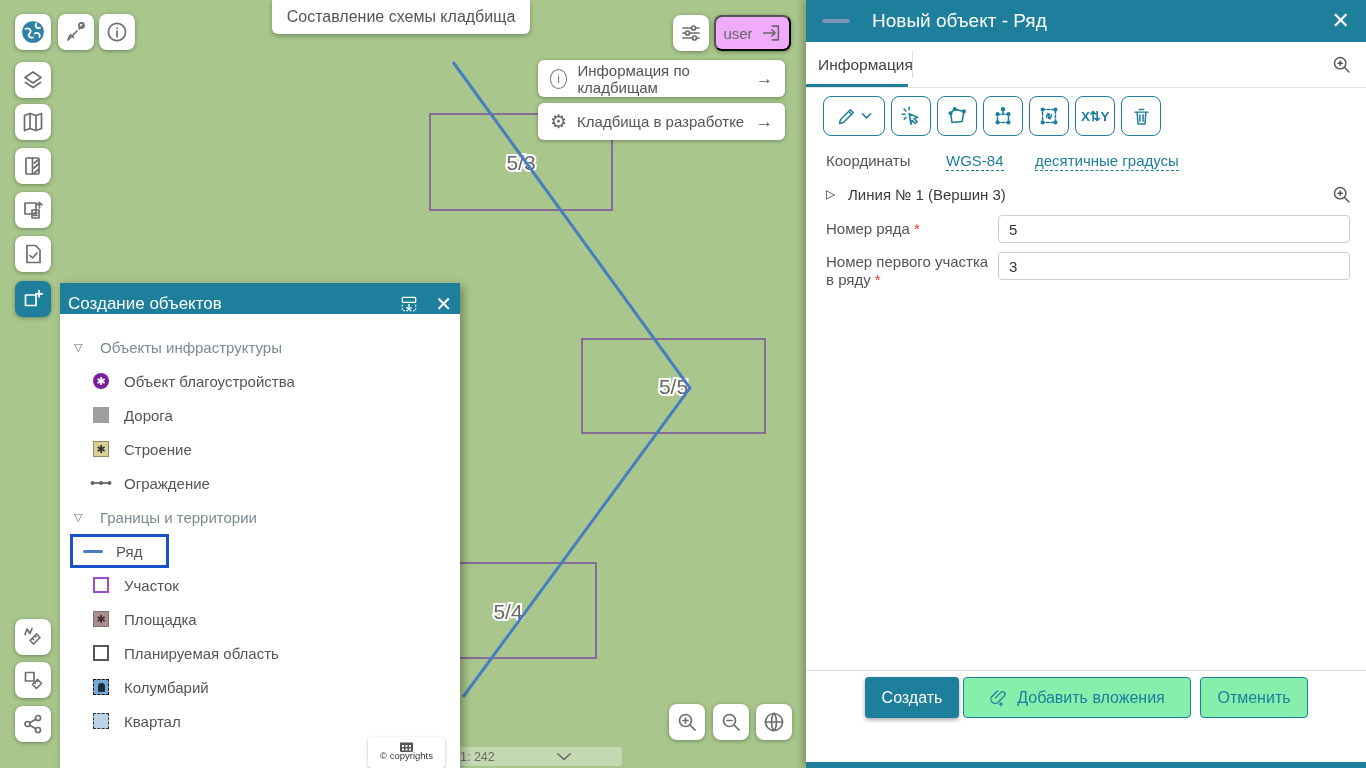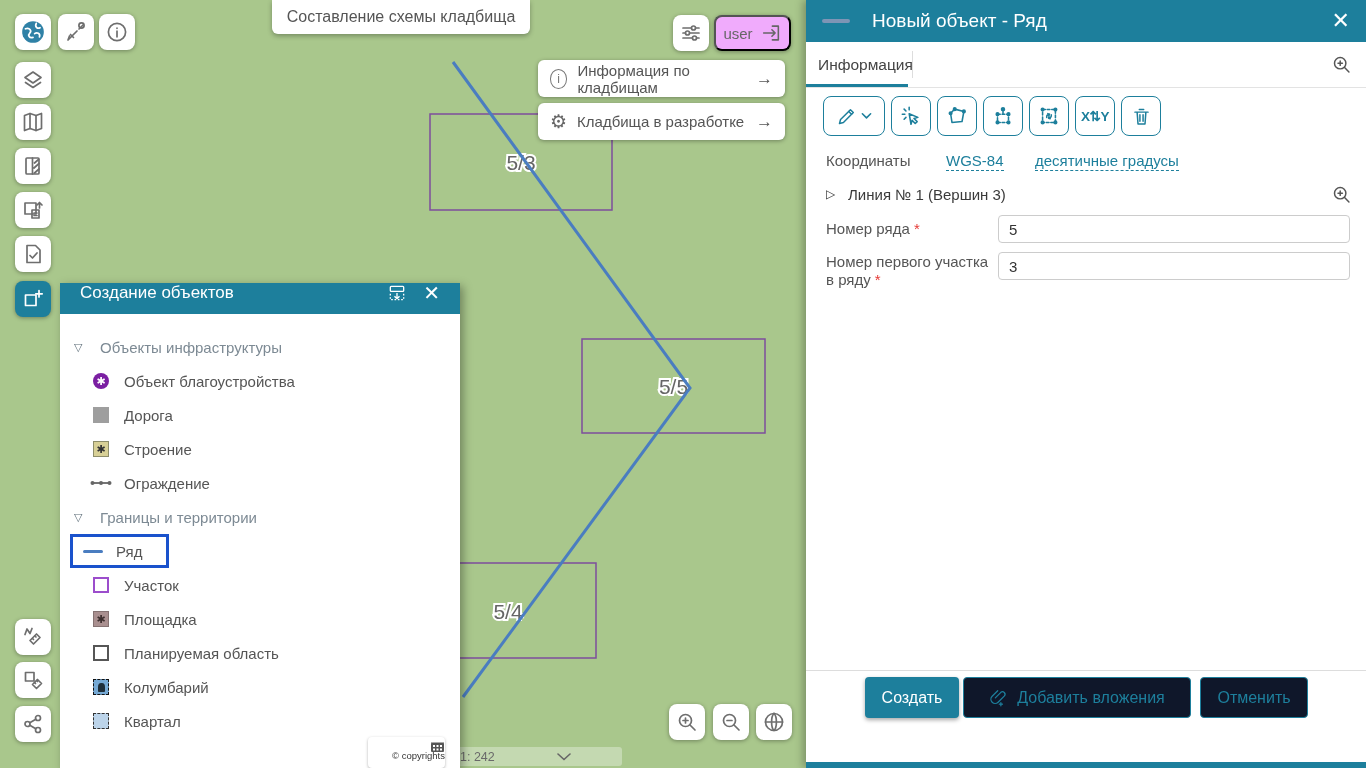--- a/index.html
+++ b/index.html
@@ -33,21 +33,21 @@
   .menubar{position:absolute;left:538px;width:247px;height:37px;background:#fff;border-radius:6px;z-index:5;
            display:flex;align-items:center;padding:0 12px;gap:10px;font-size:15px;color:#555;cursor:pointer;}
   .menubar .arr{margin-left:auto;font-size:17px;color:#555;}
   .gear{font-size:19px;color:#666;line-height:1;}
   .icirc{width:20px;height:20px;border:1.6px solid #777;border-radius:50%;display:flex;align-items:center;
          justify-content:center;font-size:12px;color:#777;}
 
   
   .cpanel{position:absolute;left:60px;top:283px;width:400px;height:485px;background:#fff;z-index:8;
           box-shadow:3px 3px 9px rgba(0,0,0,.35);overflow:hidden;}
-  .cpanel-head{height:31px;background:var(--accent);display:flex;align-items:flex-start;padding:0 20px;color:#fff;}
+  .cpanel-head{height:31px;background:var(--accent);display:flex;align-items:flex-end;padding:0 8px;color:#fff;}
   .cpanel-title{font-size:17px;}
   .cpanel-head .hicons{margin-left:auto;display:flex;align-items:center;gap:16px;}
   .cpanel-head svg{stroke:#fff;fill:none;stroke-width:1.6;}
   .xclose{font-size:20px;color:#fff;line-height:1;cursor:pointer;font-weight:300;}
   .cbody{padding-top:16px;}
   .trow{height:34px;display:flex;align-items:center;font-size:15px;color:#555;cursor:pointer;}
   .trow.sec{padding-left:14px;color:#7d8a94;gap:12px;}
   .tri{font-size:11px;color:#5a6b76;width:14px;}
   .trow.item{padding-left:30px;gap:12px;}
   .ticon{width:22px;display:flex;align-items:center;justify-content:center;}
@@ -60,21 +60,21 @@
   .sw-plo{background:#a98f8f;border:1px solid #857272;color:#3d2f2f;}
   .sw-plan{background:#fff;border:2px solid #565656;}
   .sw-kol{background:#76a9d4;border:1.5px dashed #111;position:relative;}
   .sw-kol::after{content:"";width:7px;height:9px;background:#1f2f3a;border-radius:45% 45% 12% 12%;}
   .sw-kva{background:#bcd4ea;border:1.5px dashed #333;}
   .selbox{display:inline-flex;align-items:center;gap:12px;border:3px solid var(--sel);height:34px;
           padding:0 24px 0 9px;margin-left:-21px;}
 
   
   .copy{position:absolute;left:368px;top:737px;width:77px;height:31px;background:#fff;border-radius:4px;z-index:9;
-        display:flex;flex-direction:column;align-items:flex-end;justify-content:center;box-shadow:0 1px 3px rgba(0,0,0,.3);}
+        display:flex;flex-direction:column;align-items:center;justify-content:center;box-shadow:0 1px 3px rgba(0,0,0,.3);}
   .copy span{font-size:9.5px;color:#333;margin-top:-3px;}
   .scalebar{position:absolute;left:452px;top:747px;width:170px;height:19px;background:rgba(255,255,255,.32);z-index:2;
             border-radius:3px;display:flex;align-items:center;font-size:12.5px;color:#6a6a6a;padding:0 8px;cursor:pointer;}
   .scalebar svg{margin-left:62px;}
 
   
   .opanel{position:absolute;left:806px;top:0;width:560px;height:768px;background:#fff;z-index:10;
           box-shadow:-3px 0 8px rgba(0,0,0,.28);}
   .ohead{height:42px;background:var(--accent);display:flex;align-items:center;padding:0 16px;color:#fff;}
   .odash{width:28px;height:4px;background:#7e95b5;border-radius:2px;margin-right:22px;}
@@ -101,21 +101,21 @@
   .grouprow .glabel{position:absolute;left:42px;}
   .grouprow .gzoom{position:absolute;right:14px;top:-2px;cursor:pointer;}
 
   .frow .flabel{position:absolute;left:20px;width:168px;font-size:15px;color:#555;line-height:18px;}
   .req{color:#e53935;}
   .finput{position:absolute;left:192px;width:352px;height:28px;border:1px solid #ccc;border-radius:4px;
           font-size:15px;color:#333;padding:0 10px;outline:none;}
 
   .ofoot{position:absolute;left:0;top:670px;width:100%;height:42px;border-top:1px solid #ddd;}
   .btn{position:absolute;top:6px;height:41px;border-radius:4px;font-size:16px;display:flex;align-items:center;
-       justify-content:center;cursor:pointer;border:1px solid var(--accent);background:#0f172a;color:var(--accent);gap:9px;}
+       justify-content:center;cursor:pointer;border:1px solid var(--accent);background:#86efac;color:var(--accent);gap:9px;}
   .btn.primary{background:var(--accent);color:#fff;border:none;box-shadow:0 2px 4px rgba(0,0,0,.35);}
   .btn svg{stroke:var(--accent);fill:none;stroke-width:1.6;stroke-linecap:round;}
   .ostrip{position:absolute;left:0;top:762px;width:100%;height:6px;background:var(--accent);}
 </style>
 </head>
 <body>
 
 <svg id="map-layer" width="1366" height="768">
     <rect x="430" y="114" width="182" height="96" fill="none" stroke="#7d4e9c" stroke-width="1.5"></rect>
     <text x="521" y="170" text-anchor="middle" style="font:21px &quot;Liberation Sans&quot;,sans-serif;fill:#666;stroke:#fff;stroke-width:4px;paint-order:stroke;">5/3</text>

